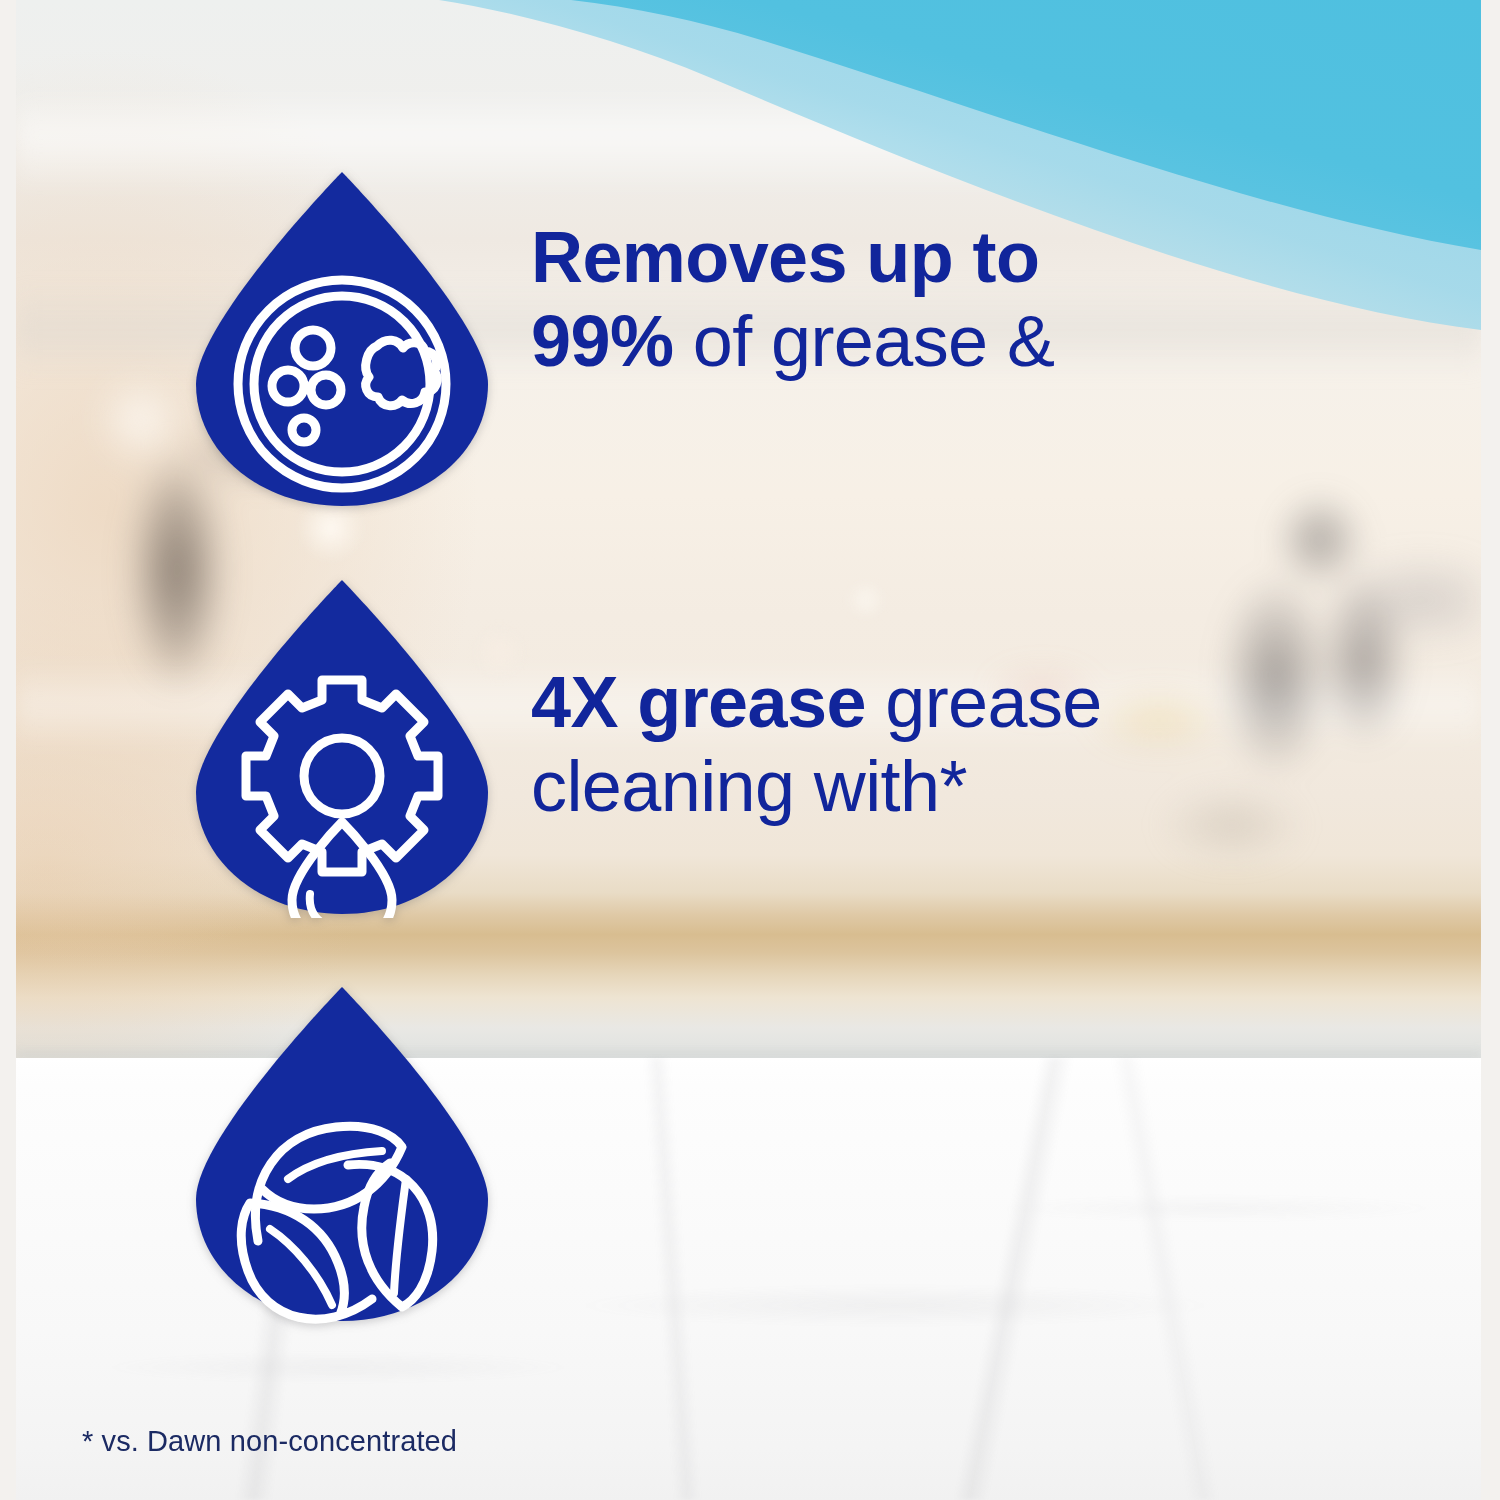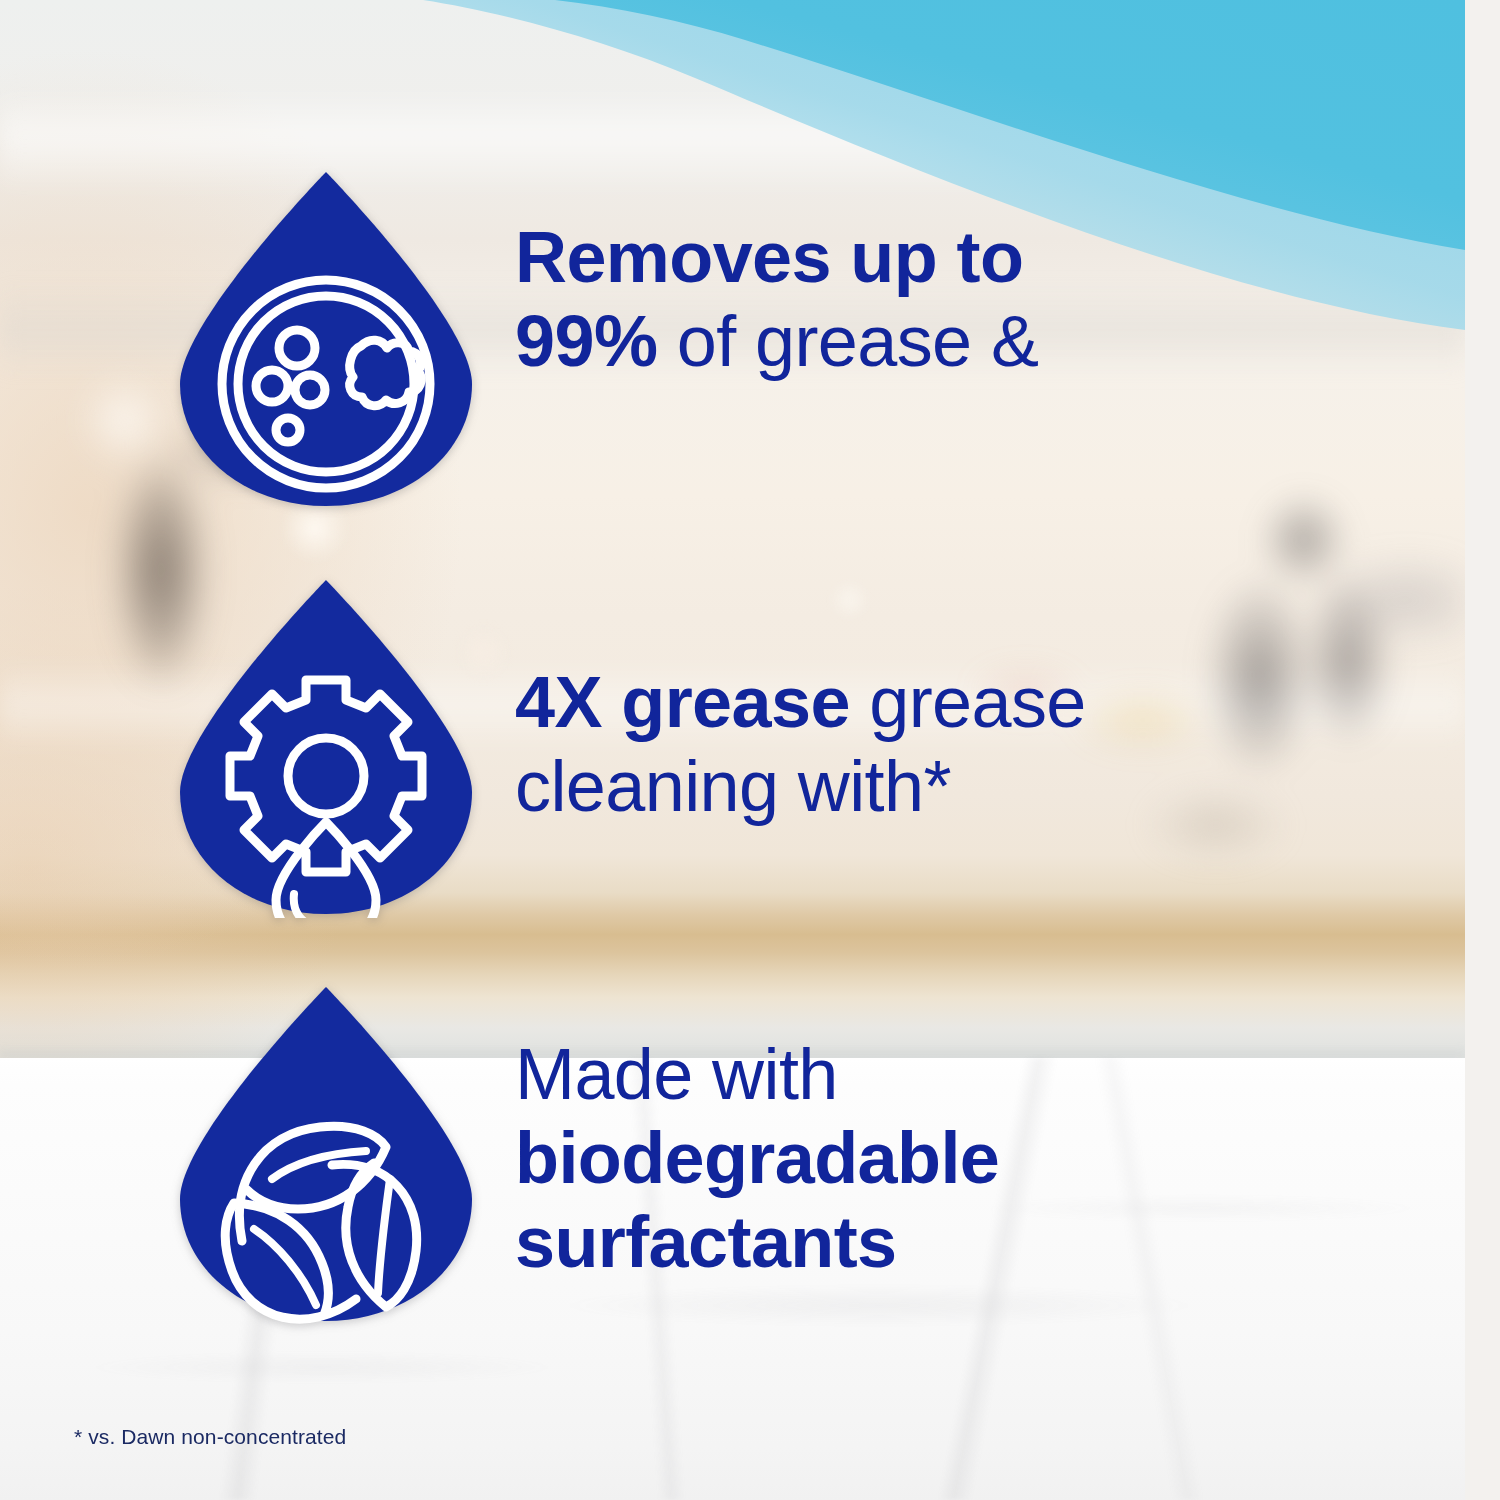--- a/index.html
+++ b/index.html
@@ -8,20 +8,21 @@
     width:1500px;height:1500px;
     font-family:"Liberation Sans", sans-serif;
     overflow:hidden;
     background:#f3f1ee;
   }
   #stage{
     position:relative;
     width:1465px;height:1500px;
     overflow:hidden;
     background:#86efac;
+    margin-left:16px;
   }
 
   
   .bg-layer{position:absolute;inset:0;}
 
   .bg-base{
     background:
       linear-gradient(180deg,
         #eef0ef 0%,
         #f0efec 9%,
@@ -131,23 +132,23 @@
   .copy .line{
     font-size:72px;
     line-height:1.17;
     letter-spacing:-0.6px;
     font-weight:400;
     white-space:nowrap;
   }
   .copy .b{font-weight:700;}
 
   .footnote{
-    position:absolute;left:74px;top:1425px;
+    position:absolute;left:66px;top:1425px;
     color:#1b2a63;
-    font-size:21px;
+    font-size:29px;
     font-weight:400;
     letter-spacing:.1px;
     white-space:nowrap;
   }
 </style>
 </head>
 <body>
 
 <div id="stage">
 
@@ -250,29 +251,18 @@
           <path d="M176 316 C128 352 70 338 52 288 C40 255 46 232 54 220
                    C96 222 128 244 142 280 C150 300 150 318 144 332"></path>
           <path d="M74 246 C98 262 122 290 136 322" stroke-width="8"></path>
 
           <path d="M152 182 C208 176 242 216 236 268 C232 302 218 318 206 324
                    C174 298 160 262 168 224 C172 202 182 188 194 180"></path>
           <path d="M210 196 C206 226 200 268 198 310" stroke-width="8"></path>
         </g>
       </svg>
     </div>
-    <div class="copy" style="left:515px;top:1032px;">
-      <div class="line">
-        <span>Made with</span>
-      </div>
-      <div class="line">
-        <span class="b">biodegradable</span>
-      </div>
-      <div class="line">
-        <span class="b">surfactants</span>
-      </div>
-    </div>
 
   </div>
 
   <div class="footnote">* vs. Dawn non-concentrated</div>
 
 </div>
 
 </body></html>

